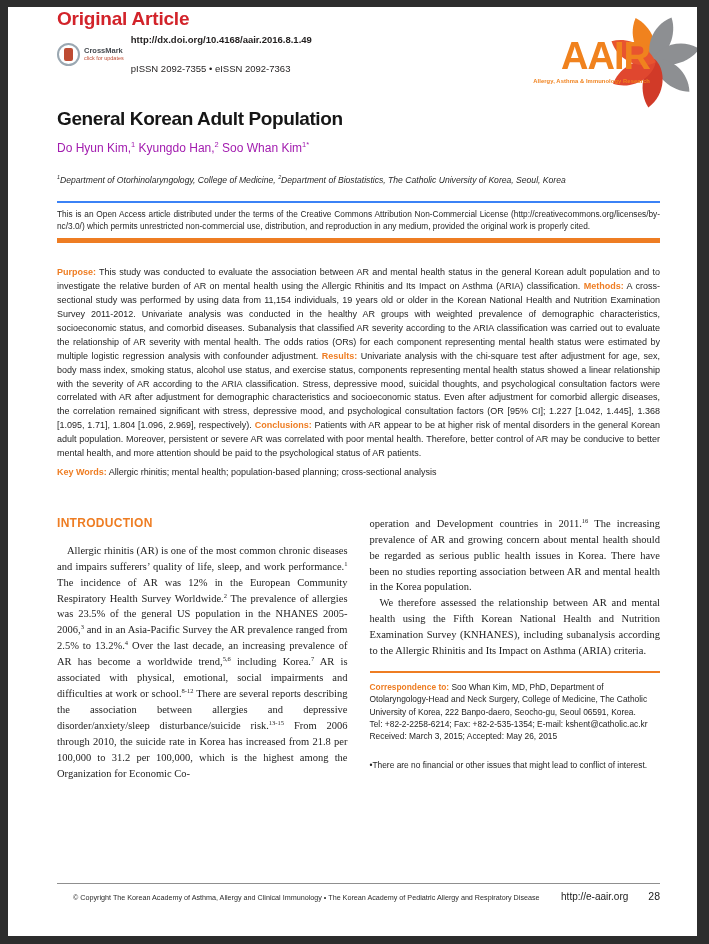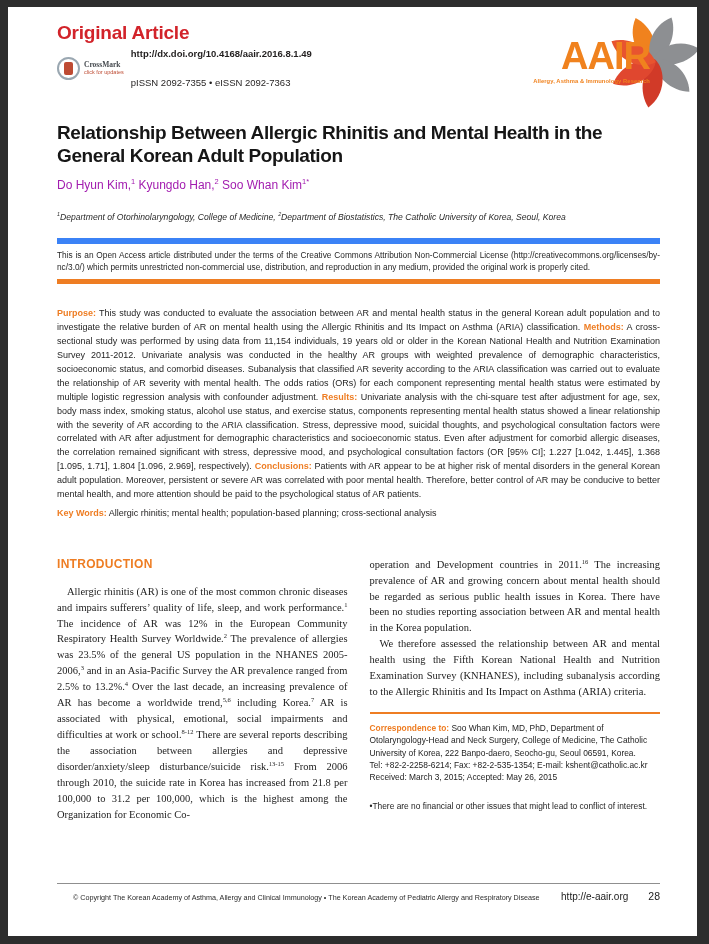--- a/index.html
+++ b/index.html
@@ -8,48 +8,48 @@
     font-family:"Liberation Sans",sans-serif;color:#221f1f;
     -webkit-font-smoothing:antialiased;
   }
   .page{
     position:absolute;left:8px;top:7px;right:12px;bottom:8px;
     background:#ffffff;overflow:hidden;
   }
   .content{position:relative;height:100%;box-sizing:border-box;padding:0 37px 0 49px;}
 
   
-  .header{position:relative;padding-top:15px;}
+  .header{position:relative;padding-top:1px;}
   .article-type{font-size:19px;font-weight:700;color:#d2232a;letter-spacing:-0.2px;}
   .citation{margin-top:5px;font-size:8.6px;font-weight:700;color:#ee7d23;}
   .cm-row{display:flex;align-items:center;gap:7px;margin-top:4px;}
   .cm-badge{display:flex;align-items:center;gap:4px;cursor:pointer;}
   .cm-icon{width:19px;height:19px;border:2.5px solid #9aa7b1;border-radius:50%;
     background:#fff;position:relative;display:inline-block;flex:0 0 auto;}
   .cm-icon span{position:absolute;left:5px;top:3px;width:9px;height:13px;
     background:#be4b33;border-radius:2px;}
   .cm-text{display:flex;flex-direction:column;line-height:1.1;}
-  .cm-name{font-size:7.5px;font-weight:700;color:#464b50;font-family:Liberation Serif, serif;}
+  .cm-name{font-size:7.5px;font-weight:700;color:#464b50;}
   .cm-sub{font-size:5.5px;color:#be4b33;}
   .ref-block{display:flex;flex-direction:column;gap:18px;}
   .doi{font-size:9.5px;font-weight:700;color:#221f1f;}
   .issn{font-size:9.5px;color:#221f1f;}
 
   .aair{position:absolute;top:30px;right:10px;text-align:right;}
   .aair-text{font-size:38px;font-weight:700;color:#f0821e;letter-spacing:-1px;line-height:1;}
   .aair-sub{font-size:5.8px;color:#f0821e;font-weight:700;margin-top:3px;letter-spacing:0.1px;}
   .pinwheel{position:absolute;top:-12px;right:-18px;width:122px;height:126px;}
 
   
   .title{margin-top:34px;font-size:19px;font-weight:700;line-height:1.21;
     color:#161616;letter-spacing:-0.4px;white-space:nowrap;}
   .authors{margin-top:10px;font-size:12px;color:#a21caf;}
   .affil{margin-top:20px;font-size:8.6px;font-style:italic;color:#2a2a2a;}
 
-  .oa{margin-top:16px;border-top:6px solid #3b82f6;padding-top:5px;
+  .oa{margin-top:16px;border-top:2px solid #3b82f6;padding-top:5px;
     font-size:8.3px;line-height:1.45;text-align:justify;color:#262626;}
   .bar{margin-top:6px;height:5px;background:#ee7d23;}
 
   
   .abstract{margin-top:23px;font-size:9px;line-height:1.55;text-align:justify;
     color:#1f1f1f;font-stretch:condensed;}
   .keywords{margin-top:5px;font-size:9px;line-height:1.5;font-stretch:condensed;}
   .lbl{color:#ee7d23;font-weight:700;}
 
   sup{font-size:0.62em;line-height:0;}
@@ -130,21 +130,20 @@
         </div>
       </div>
 
       <div class="aair">
         <div class="aair-text">AAIR</div>
         <div class="aair-sub">Allergy, Asthma &amp; Immunology Research</div>
       </div>
     </div>
 
     <div class="title">
-      <div>Relationship Between Allergic Rhinitis and Mental Health in the</div>
       <div>General Korean Adult Population</div>
     </div>
 
     <div class="authors"><span>Do Hyun Kim,</span><sup>1</sup><span> Kyungdo Han,</span><sup>2</sup><span> Soo Whan Kim</span><sup>1*</sup></div>
 
     <div class="affil"><sup>1</sup><span>Department of Otorhinolaryngology, College of Medicine, </span><sup>2</sup><span>Department of Biostatistics, The Catholic University of Korea, Seoul, Korea</span></div>
 
     <div class="oa">This is an Open Access article distributed under the terms of the Creative Commons Attribution Non-Commercial License (http://creativecommons.org/licenses/by-nc/3.0/) which permits unrestricted non-commercial use, distribution, and reproduction in any medium, provided the original work is properly cited.</div>
 
     <div class="bar"></div>

